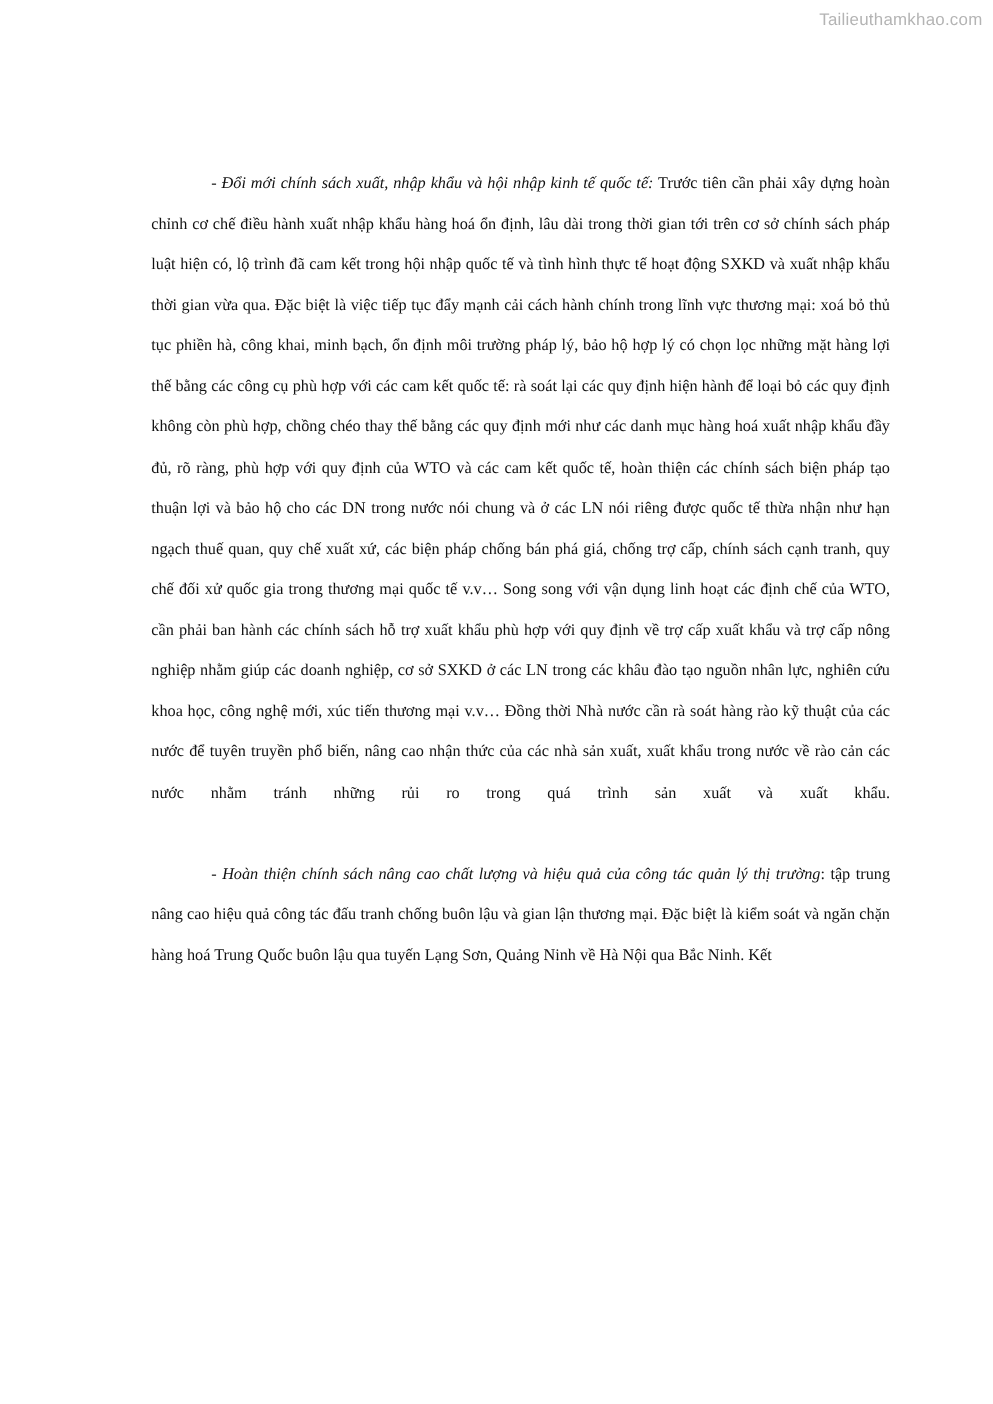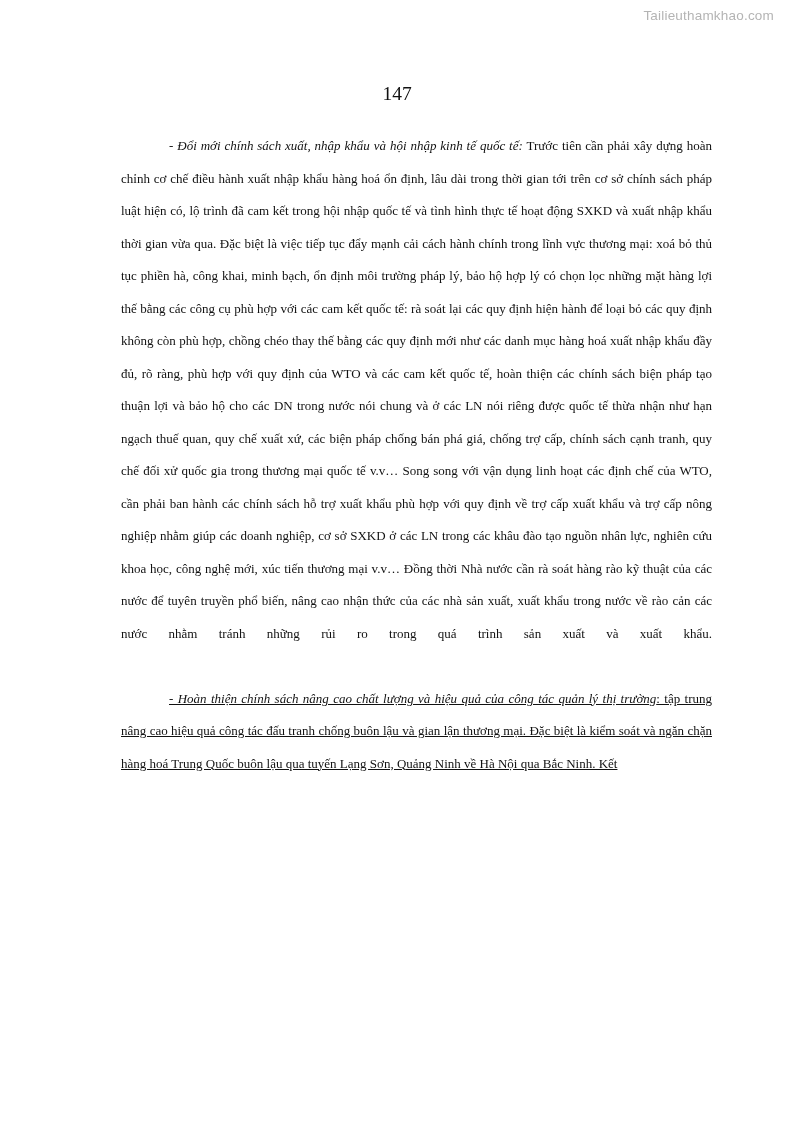--- a/index.html
+++ b/index.html
@@ -12,21 +12,21 @@
     width: 794px;
     height: 1123px;
     background: #ffffff;
     overflow: hidden;
     font-family: "Liberation Serif", "DejaVu Serif", serif;
     color: #101010;
   }
   .watermark {
     position: absolute;
     top: 8px;
-    right: 20px;
+    right: 8px;
     font-family: "Liberation Sans", "DejaVu Sans", sans-serif;
     font-size: 13.5px;
     color: #b4b4b4;
     letter-spacing: 0.2px;
     user-select: none;
   }
   .page-number {
     position: absolute;
     top: 83px;
     left: 0;
@@ -46,21 +46,20 @@
     text-align: justify;
     text-justify: inter-word;
     font-size: 13px;
     line-height: 32.5px;
     text-indent: 48px;
     color: #111111;
     hyphens: none;
   }
   p.body-par + p.body-par {
     margin-top: 0;
-    text-decoration: underline;
   }
   .ital {
     font-style: italic;
   }
   
   p.body-par::after {
     content: "";
     display: inline-block;
     width: 100%;
   }
@@ -68,21 +67,20 @@
     display: none;
   }
 </style>
 </head>
 <body>
 
 <div class="page">
 
   <div class="watermark">Tailieuthamkhao.com</div>
 
-  <div class="page-number">147</div>
 
   <div class="content">
 
     <p class="body-par"><span class="ital">- Đổi mới chính sách xuất, nhập khẩu và hội nhập kinh tế quốc tế:</span><span> Trước tiên cần phải xây dựng hoàn chỉnh cơ chế điều hành xuất nhập khẩu hàng hoá ổn định, lâu dài trong thời gian tới trên cơ sở chính sách pháp luật hiện có, lộ trình đã cam kết trong hội nhập quốc tế và tình hình thực tế hoạt động SXKD và xuất nhập khẩu thời gian vừa qua. Đặc biệt là việc tiếp tục đẩy mạnh cải cách hành chính trong lĩnh vực thương mại: xoá bỏ thủ tục phiền hà, công khai, minh bạch, ổn định môi trường pháp lý, bảo hộ hợp lý có chọn lọc những mặt hàng lợi thế bằng các công cụ phù hợp với các cam kết quốc tế: rà soát lại các quy định hiện hành để loại bỏ các quy định không còn phù hợp, chồng chéo thay thế bằng các quy định mới như các danh mục hàng hoá xuất nhập khẩu đầy đủ, rõ ràng, phù hợp với quy định của WTO và các cam kết quốc tế, hoàn thiện các chính sách biện pháp tạo thuận lợi và bảo hộ cho các DN trong nước nói chung và ở các LN nói riêng được quốc tế thừa nhận như hạn ngạch thuế quan, quy chế xuất xứ, các biện pháp chống bán phá giá, chống trợ cấp, chính sách cạnh tranh, quy chế đối xử quốc gia trong thương mại quốc tế v.v… Song song với vận dụng linh hoạt các định chế của WTO, cần phải ban hành các chính sách hỗ trợ xuất khẩu phù hợp với quy định về trợ cấp xuất khẩu và trợ cấp nông nghiệp nhằm giúp các doanh nghiệp, cơ sở SXKD ở các LN trong các khâu đào tạo nguồn nhân lực, nghiên cứu khoa học, công nghệ mới, xúc tiến thương mại v.v… Đồng thời Nhà nước cần rà soát hàng rào kỹ thuật của các nước để tuyên truyền phổ biến, nâng cao nhận thức của các nhà sản xuất, xuất khẩu trong nước về rào cản các nước nhằm tránh những rủi ro trong quá trình sản xuất và xuất khẩu.</span></p>
 
     <p class="body-par no-stretch"><span class="ital">- Hoàn thiện chính sách nâng cao chất lượng và hiệu quả của công tác quản lý thị trường</span><span>: tập trung nâng cao hiệu quả công tác đấu tranh chống buôn lậu và gian lận thương mại. Đặc biệt là kiểm soát và ngăn chặn hàng hoá Trung Quốc buôn lậu qua tuyến Lạng Sơn, Quảng Ninh về Hà Nội qua Bắc Ninh. Kết</span></p>
 
   </div>
 </div>
 

